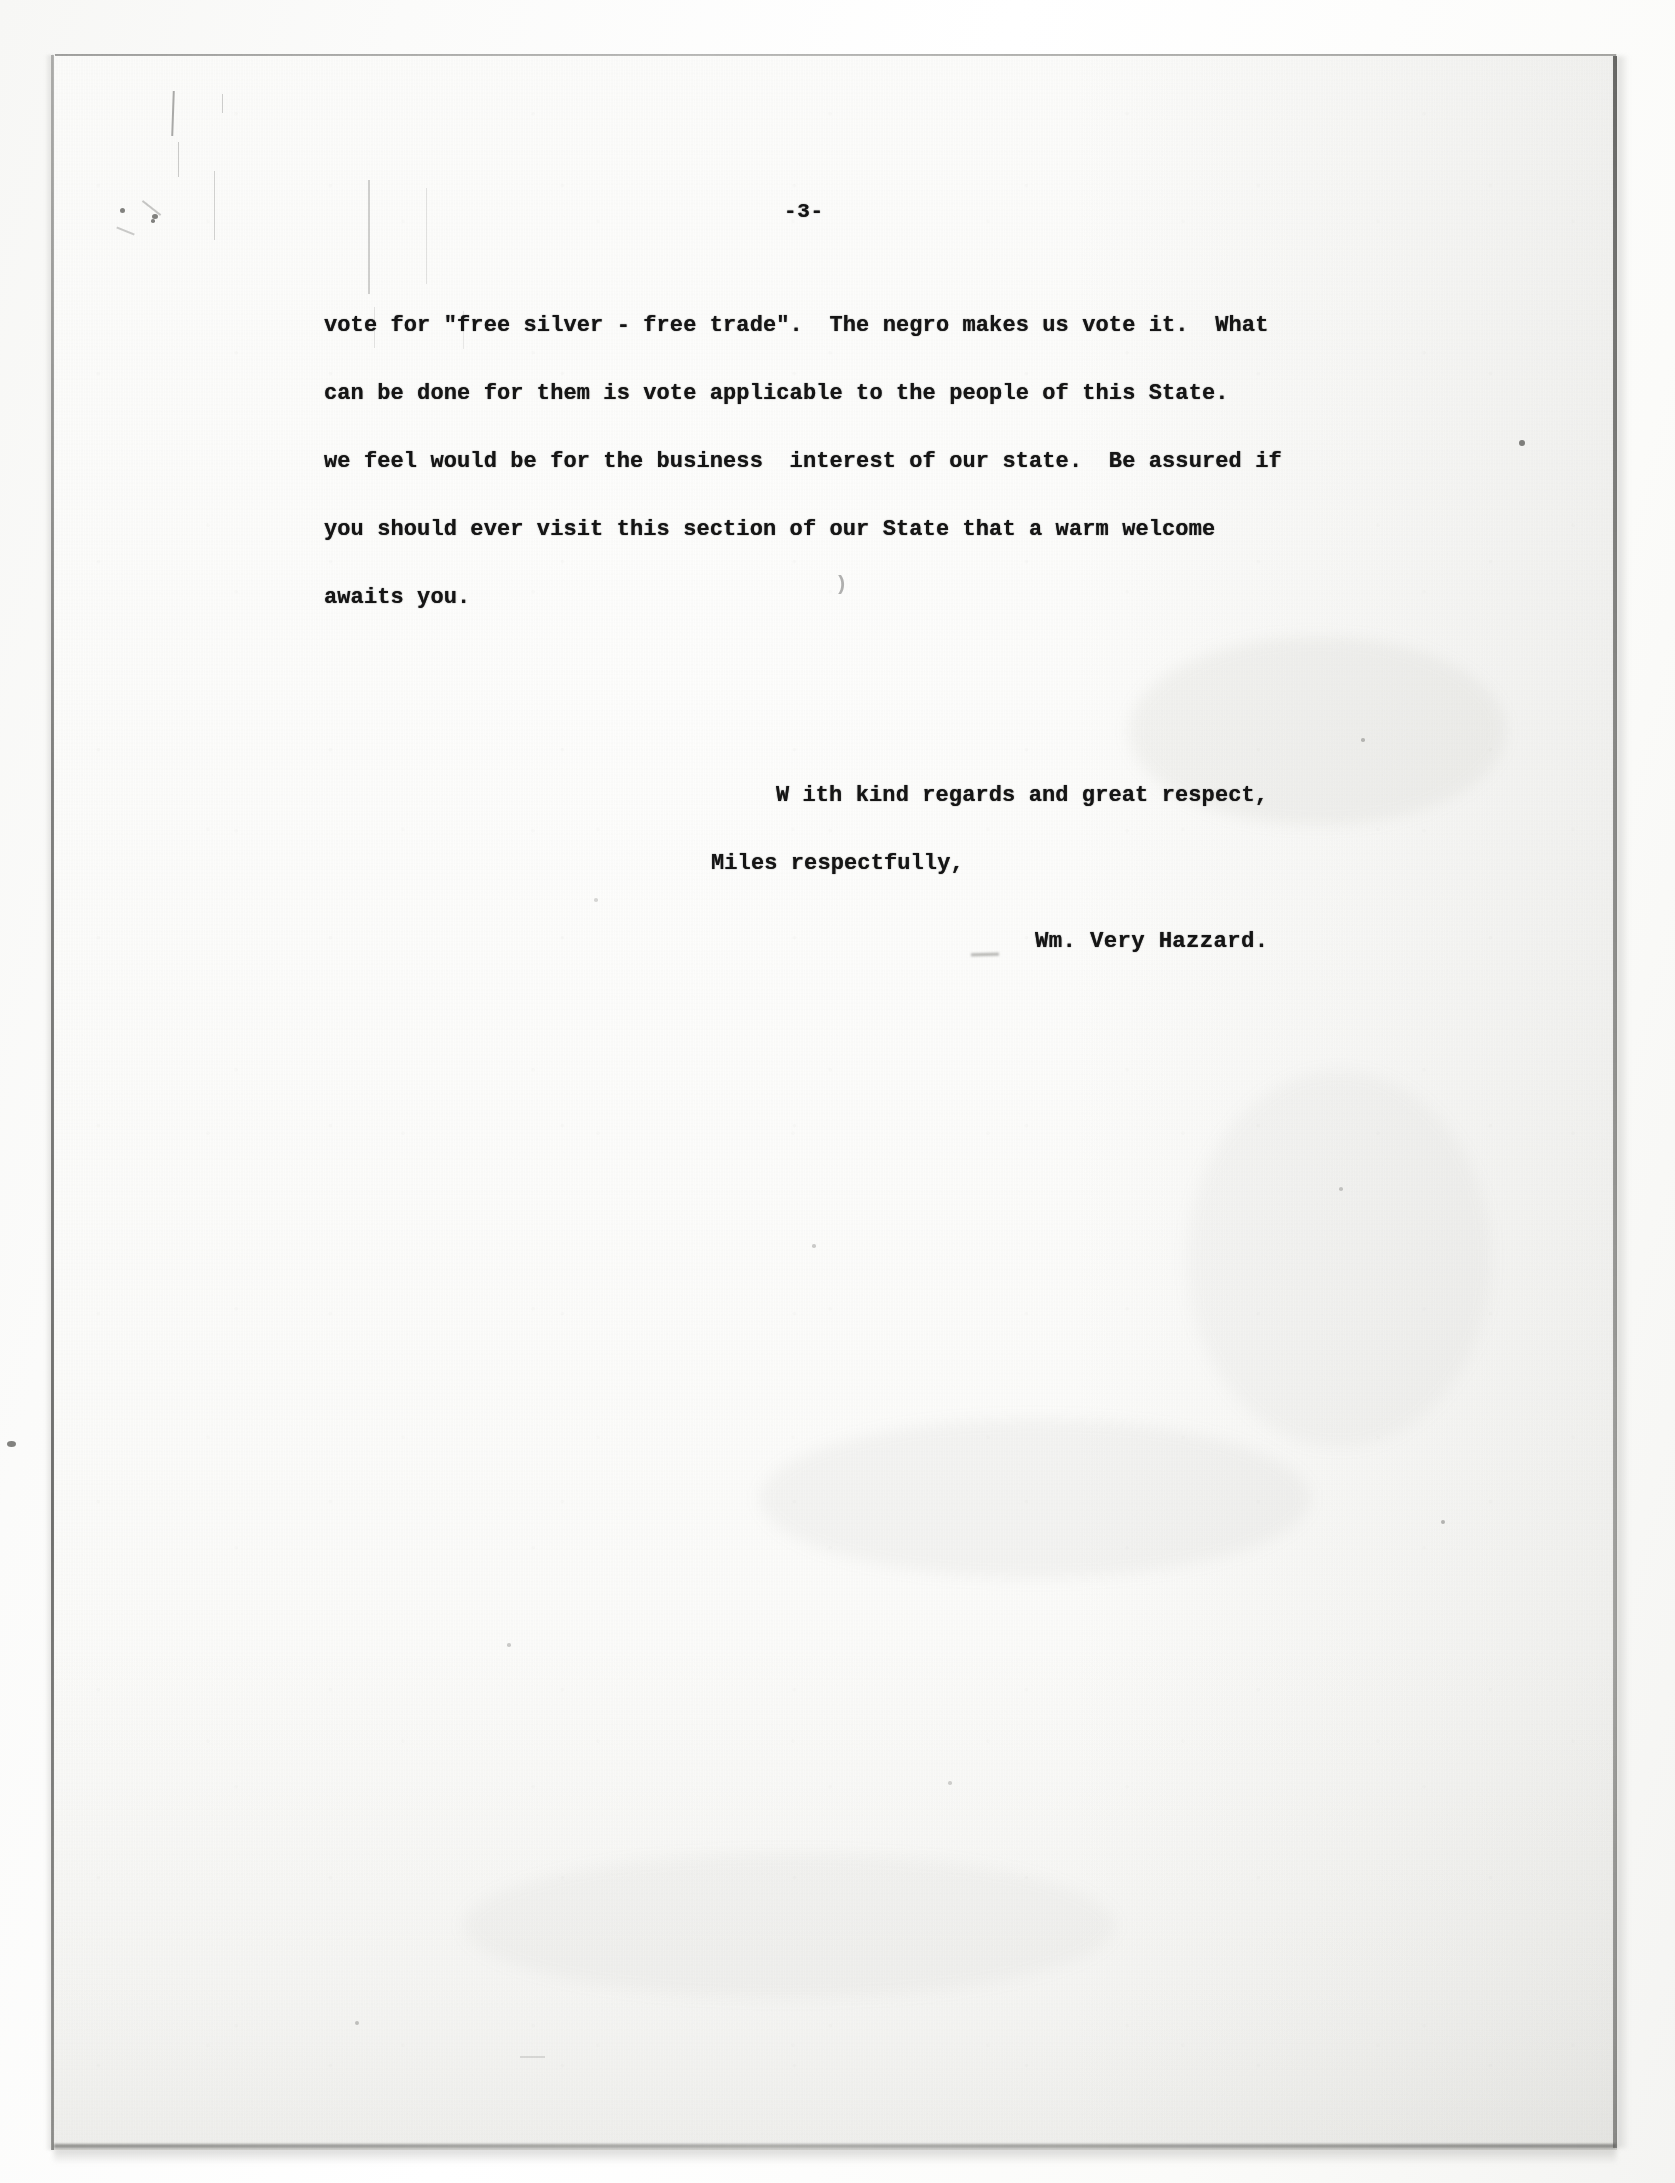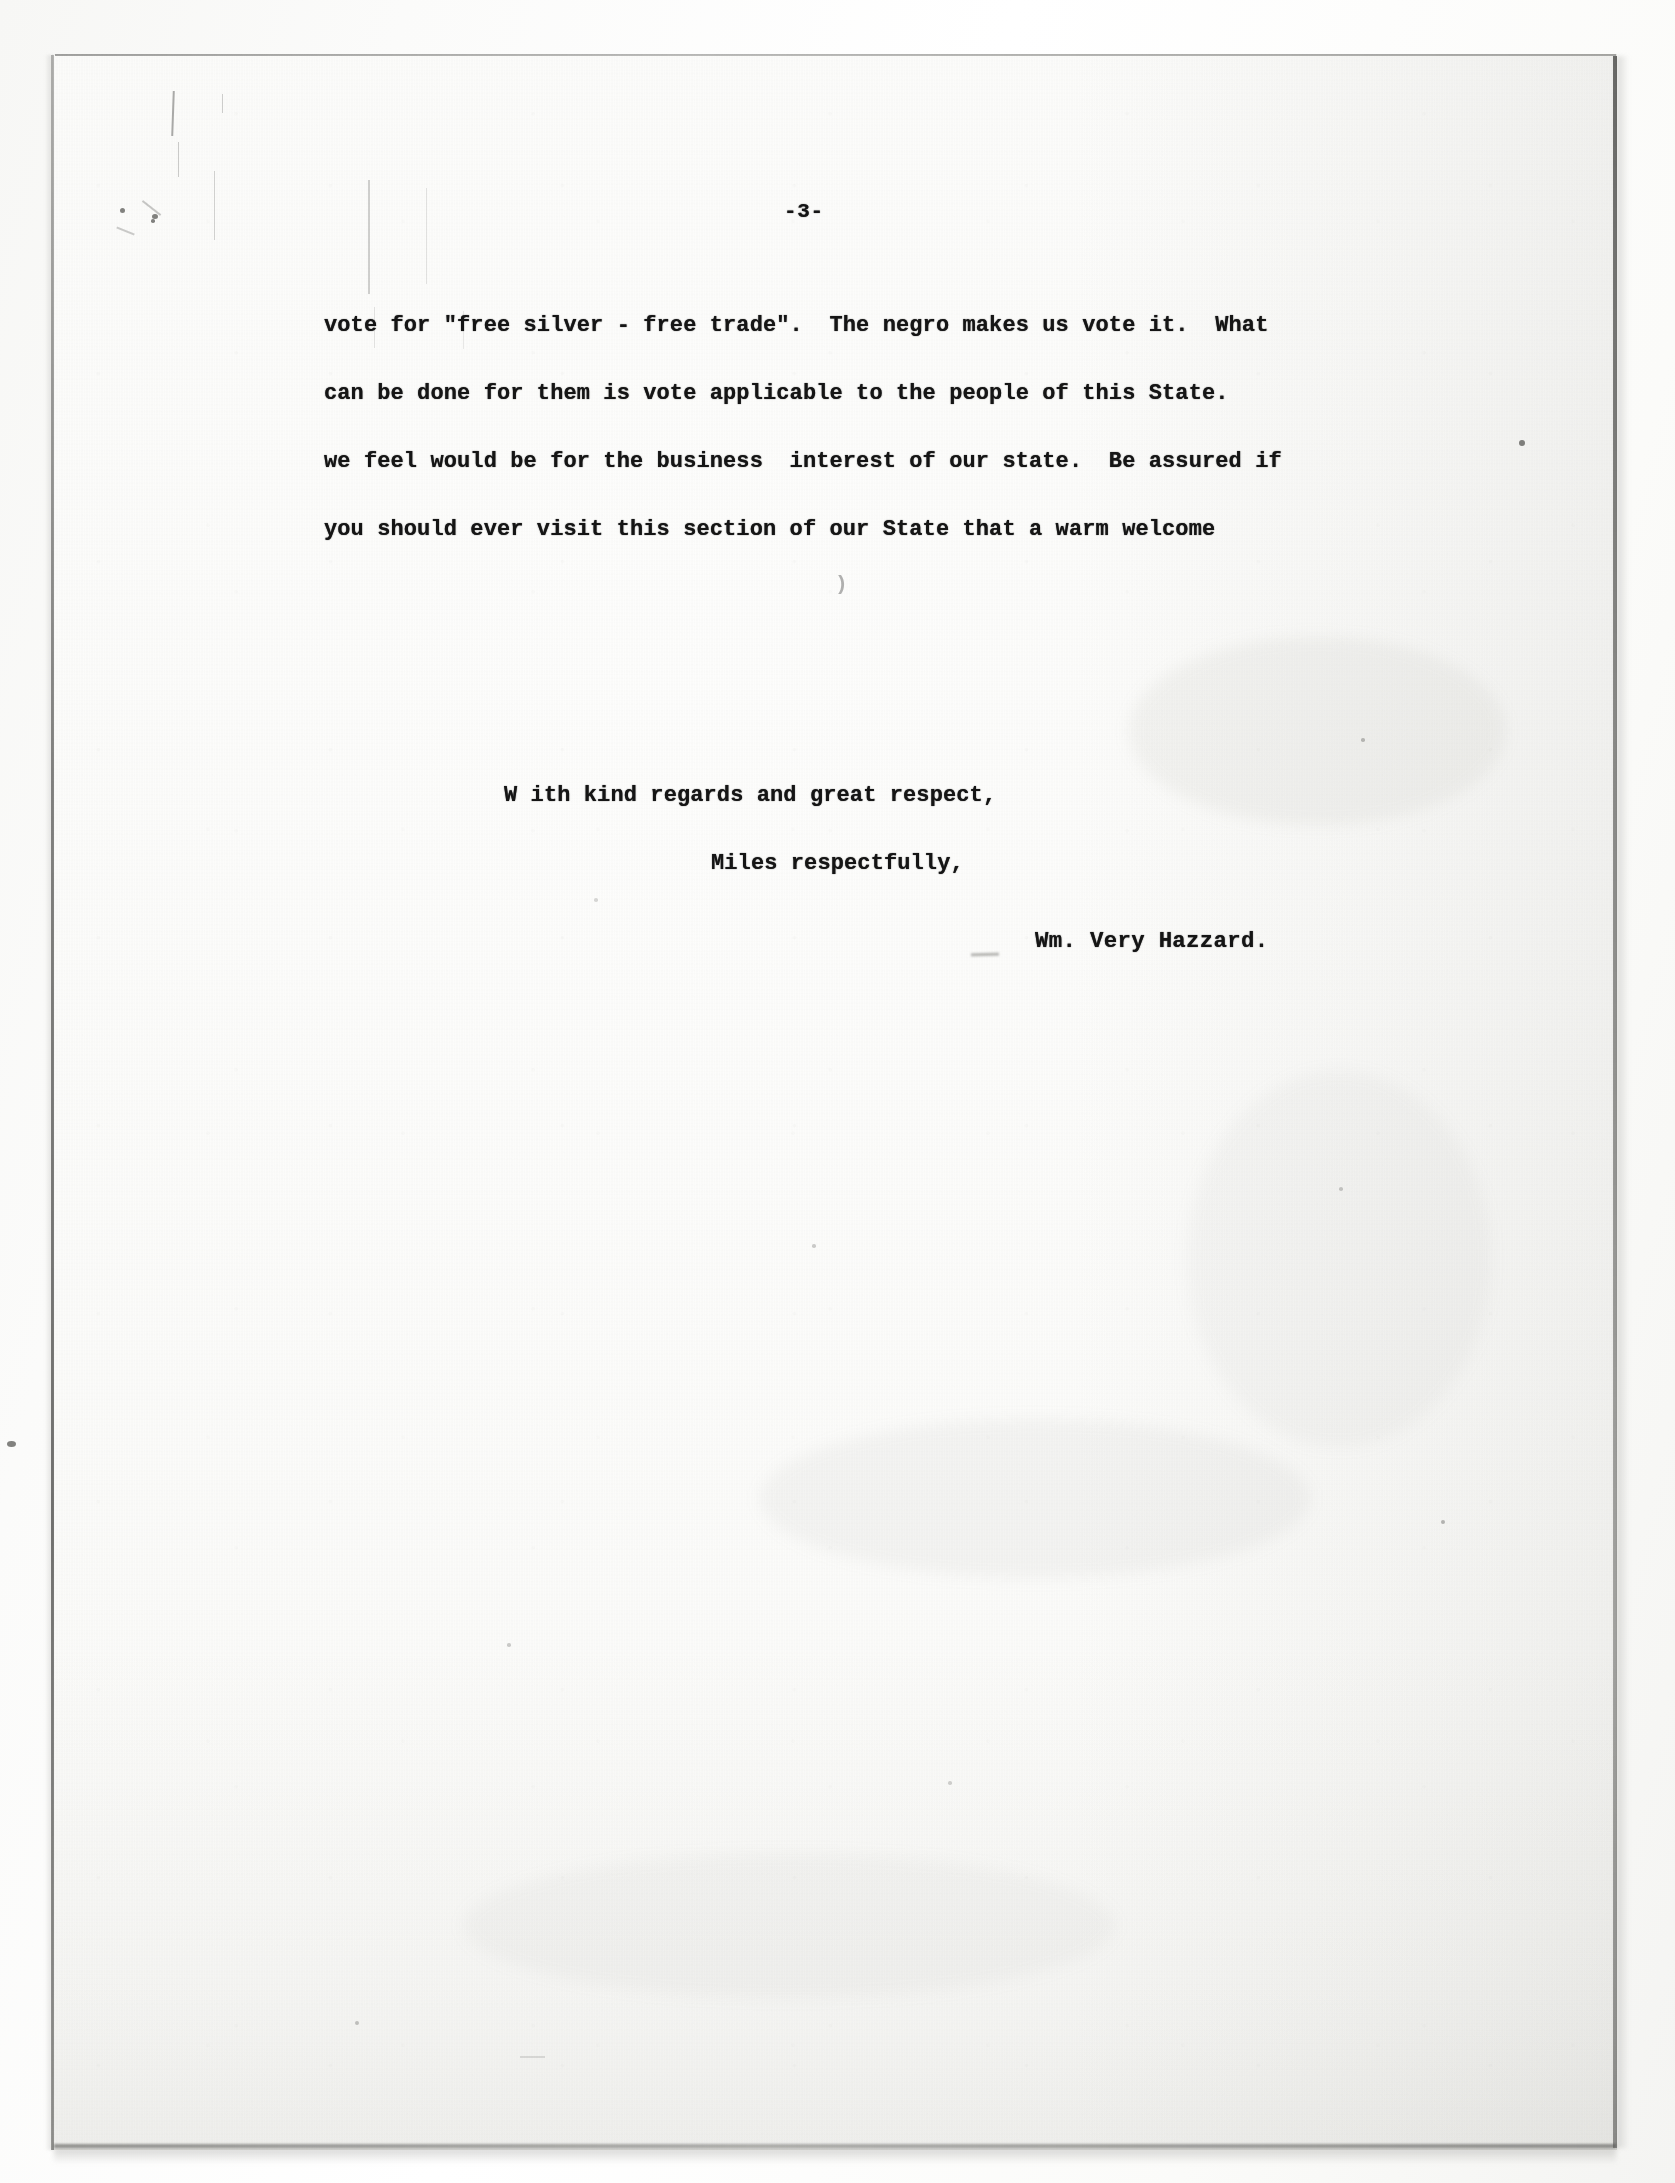--- a/index.html
+++ b/index.html
@@ -162,21 +162,21 @@
     left: 324px;
     top: 762px;
     width: 1216px;
   }
   .closing-line {
     font-size: 22px;
     line-height: 68px;
     height: 68px;
     letter-spacing: 0.1px;
   }
-  .indent-1 { padding-left: 180px; }
+  .indent-1 { padding-left: 180px; text-align: center; }
   .indent-2 { padding-left: 387px; }
 
   #signature-line {
     position: absolute;
     left: 1035px;
     top: 928px;
     font-size: 22.4px;
     letter-spacing: 0.3px;
   }
 
@@ -282,20 +282,21 @@
 
   <div id="typed-content">
 
     <div class="tw" id="page-number">-3-</div>
 
     <div id="body-block">
       <div class="tw body-line">vote for "free silver - free trade".  The negro makes us vote it.  What</div>
       <div class="tw body-line">can be done for them is vote applicable to the people of this State.</div>
       <div class="tw body-line">we feel would be for the business  interest of our state.  Be assured if</div>
       <div class="tw body-line">you should ever visit this section of our State that a warm welcome</div>
+      <div class="tw body-line">awaits you.</div>
     </div>
 
     <div id="overstrike-mark">)</div>
 
     <div id="closing-block">
       <div class="tw closing-line indent-1">W ith kind regards and great respect,</div>
       <div class="tw closing-line indent-2">Miles respectfully,</div>
     </div>
 
     <div id="signature-dash"></div>

